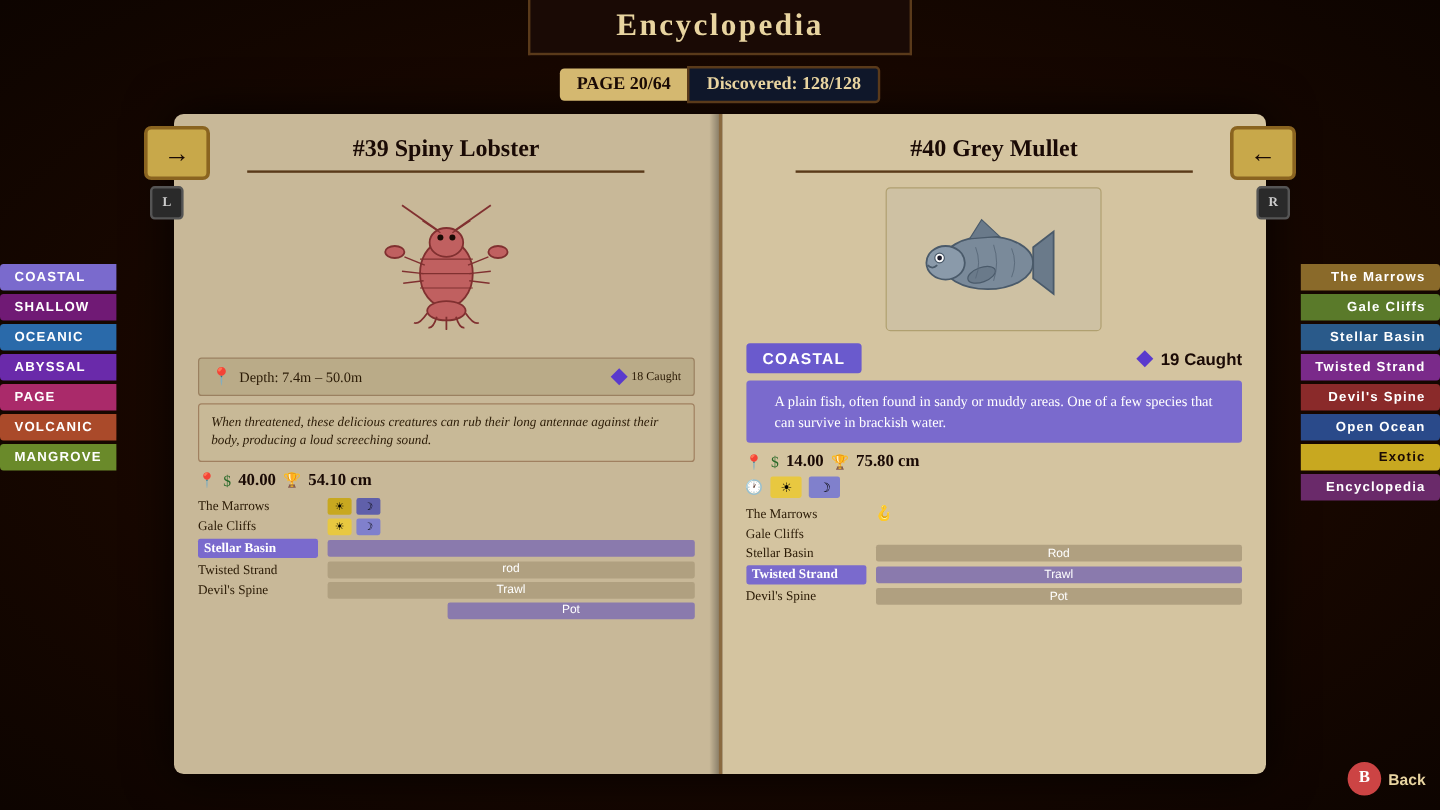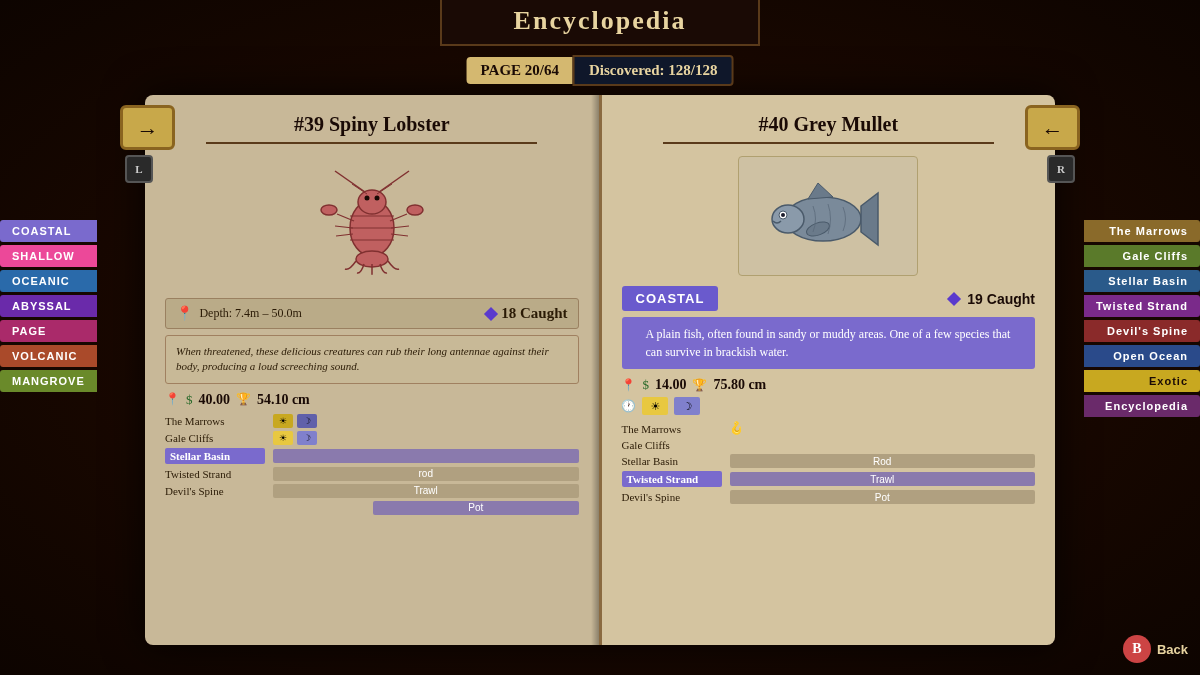--- a/index.html
+++ b/index.html
@@ -352,21 +352,21 @@
       cursor: pointer;
       border-radius: 3px 0 0 3px;
       min-width: 90px;
     }
     .sidebar-right .tab-item {
       border-radius: 0 3px 3px 0;
       text-align: right;
       min-width: 110px;
     }
     .tab-coastal { background: #7a6acd; color: white; }
-    .tab-shallow { background: #ec4899; color: white; }
+    .tab-shallow { background: #701a75; color: white; }
     .tab-oceanic { background: #2a6aaa; color: white; }
     .tab-abyssal { background: #6a2aaa; color: white; }
     .tab-hadal { background: #aa2a6a; color: white; }
     .tab-volcanic { background: #aa4a2a; color: white; }
     .tab-mangrove { background: #6a8a2a; color: white; }
 
     .tab-marrows { background: #8a6a2a; color: white; }
     .tab-gale { background: #5a7a2a; color: white; }
     .tab-stellar { background: #2a5a8a; color: white; }
     .tab-twisted { background: #7a2a8a; color: white; }
@@ -543,21 +543,21 @@
         <circle cx="60" cy="32" r="2.5" fill="#1a0a05"></circle>
         <circle cx="70" cy="32" r="2.5" fill="#1a0a05"></circle>
       </svg>
     </div>
 
     <div class="depth-row">
       <span class="pin-icon">📍</span>
       <span>Depth: 7.4m – 50.0m</span>
       <span style="margin-left:auto; display:flex; align-items:center; gap:5px;">
         <span class="diamond"></span>
-        <span style="font-size:15px;font-weight:bold;">18 Caught</span>
+        <span style="font-size:10px;font-weight:normal;">18 Caught</span>
       </span>
     </div>
 
     <div class="desc-box">When threatened, these delicious creatures can rub their long antennae against their body, producing a loud screeching sound.</div>
 
     <div class="stats-row">
       <span style="font-size:12px;">📍</span>
       <span class="dollar-icon">$</span>
       <span class="price-val">40.00</span>
       <span style="font-size:12px;">🏆</span>

